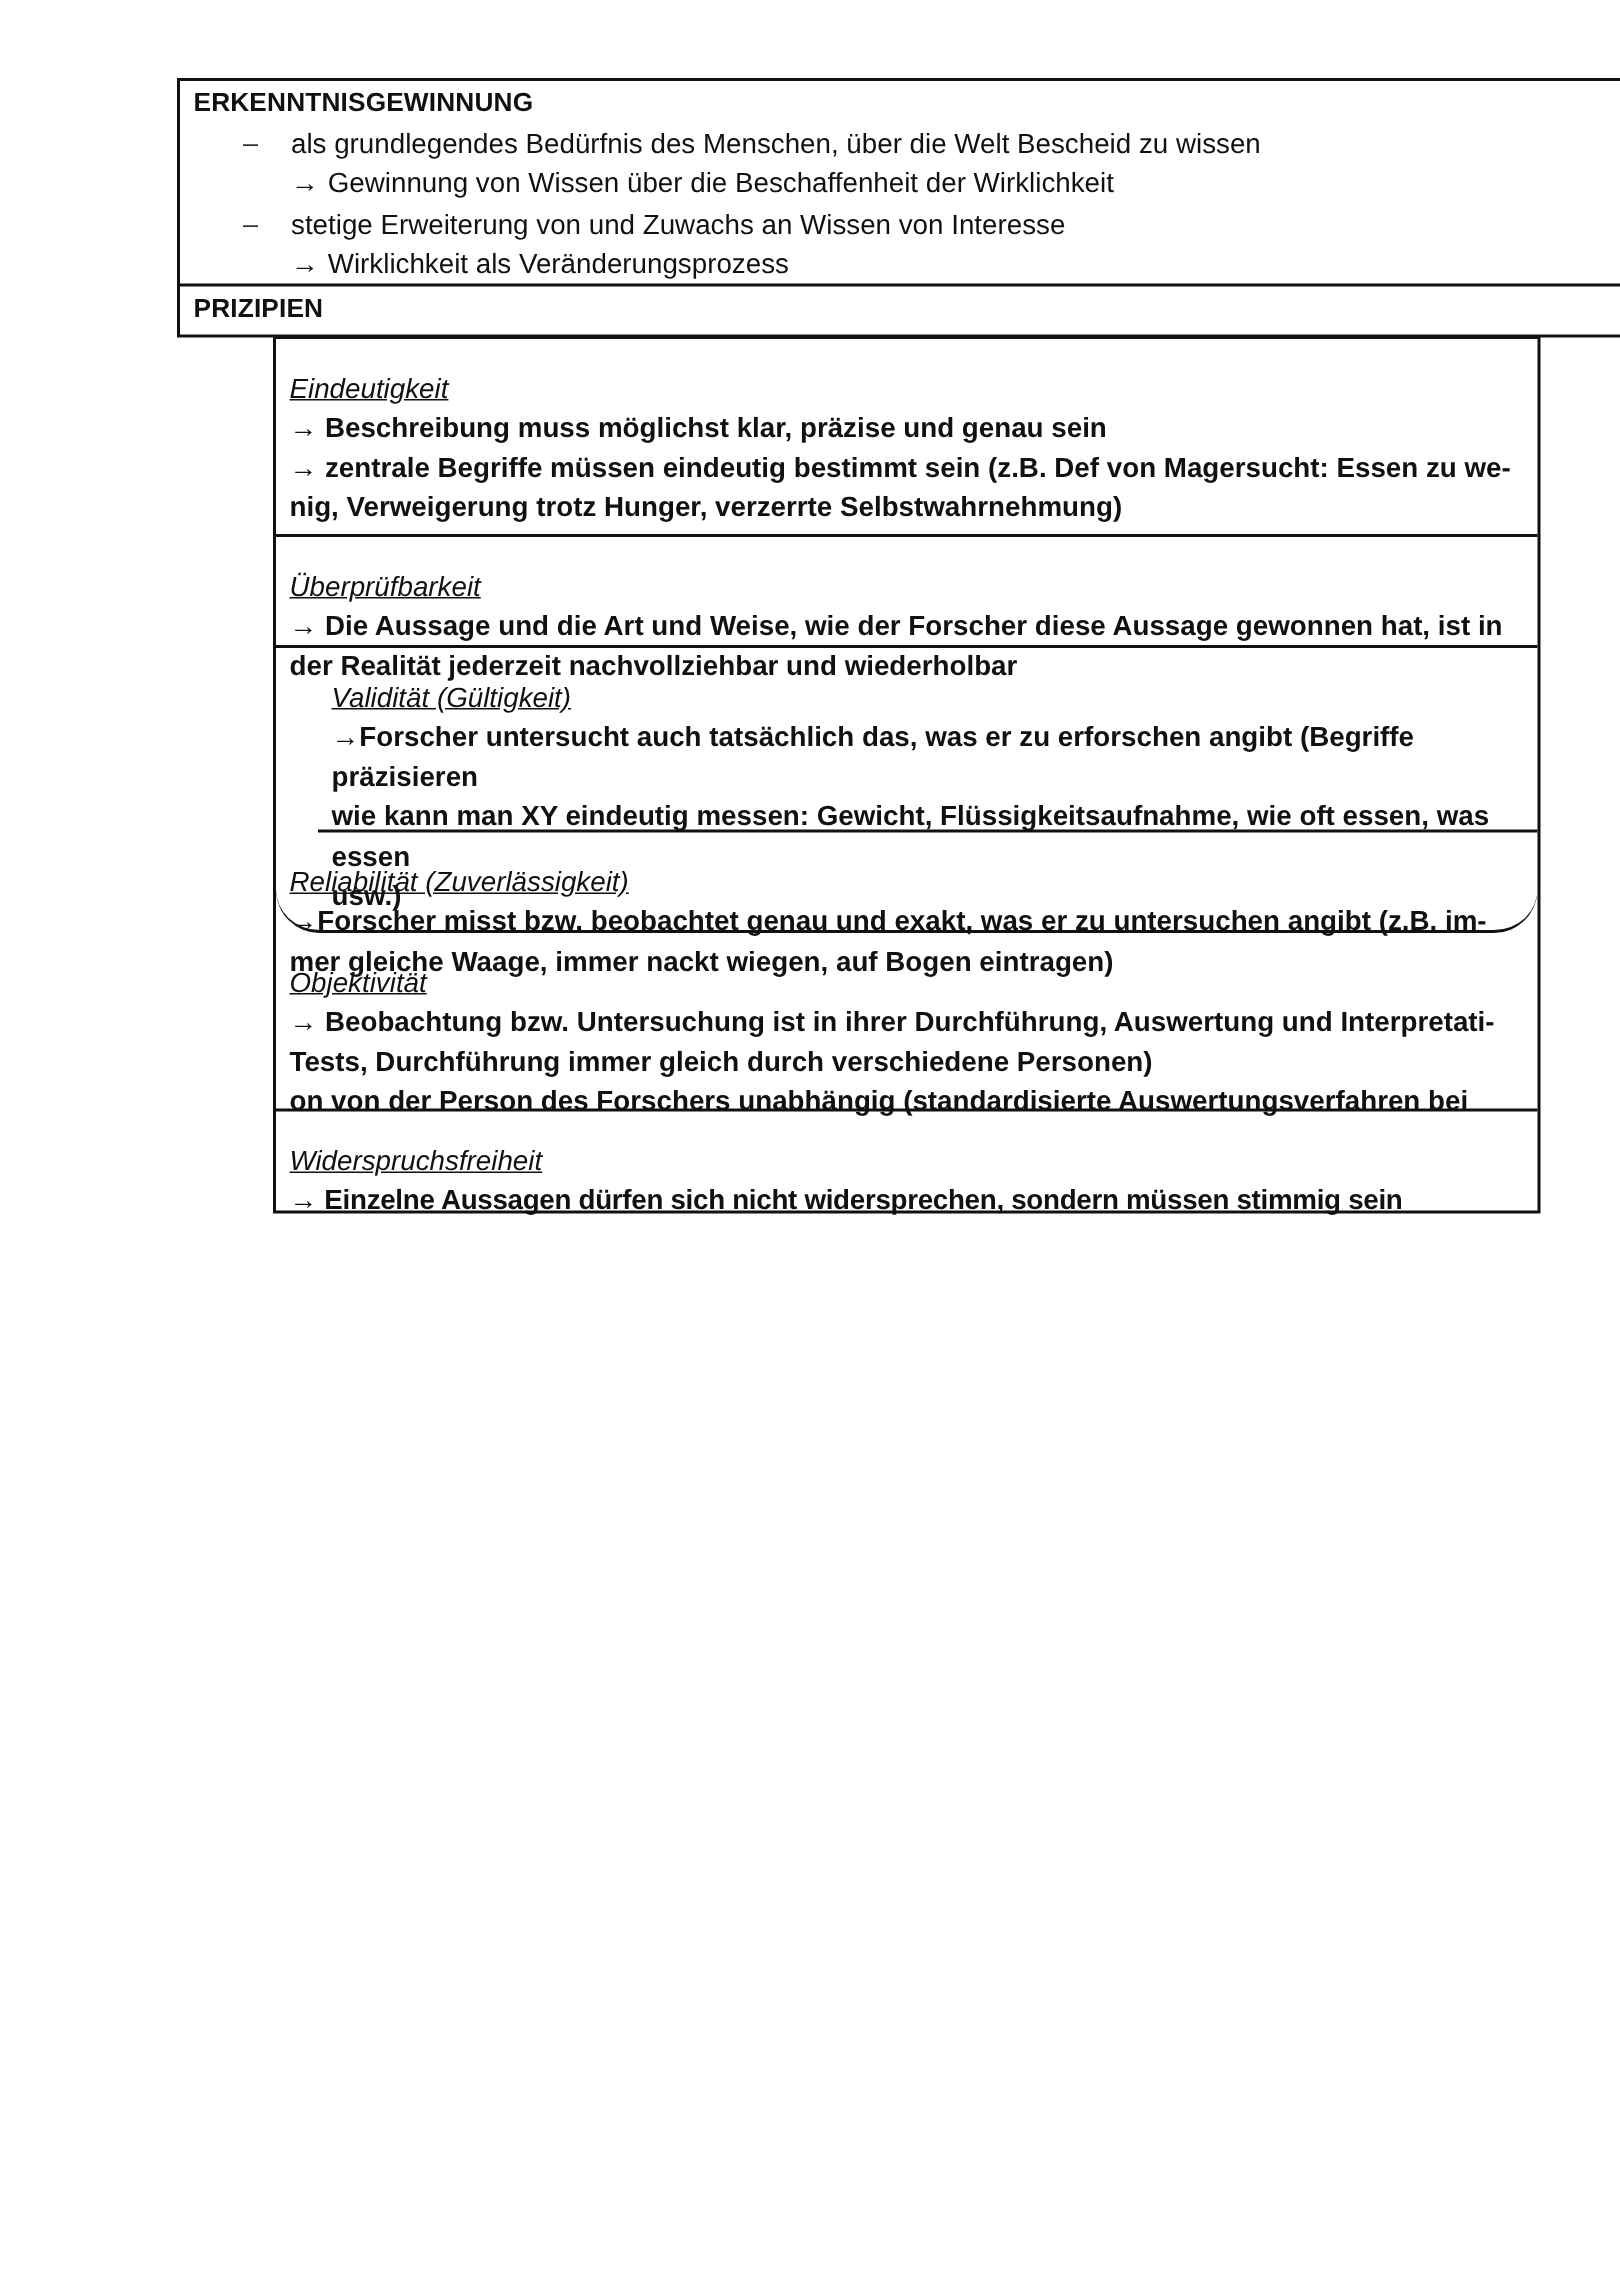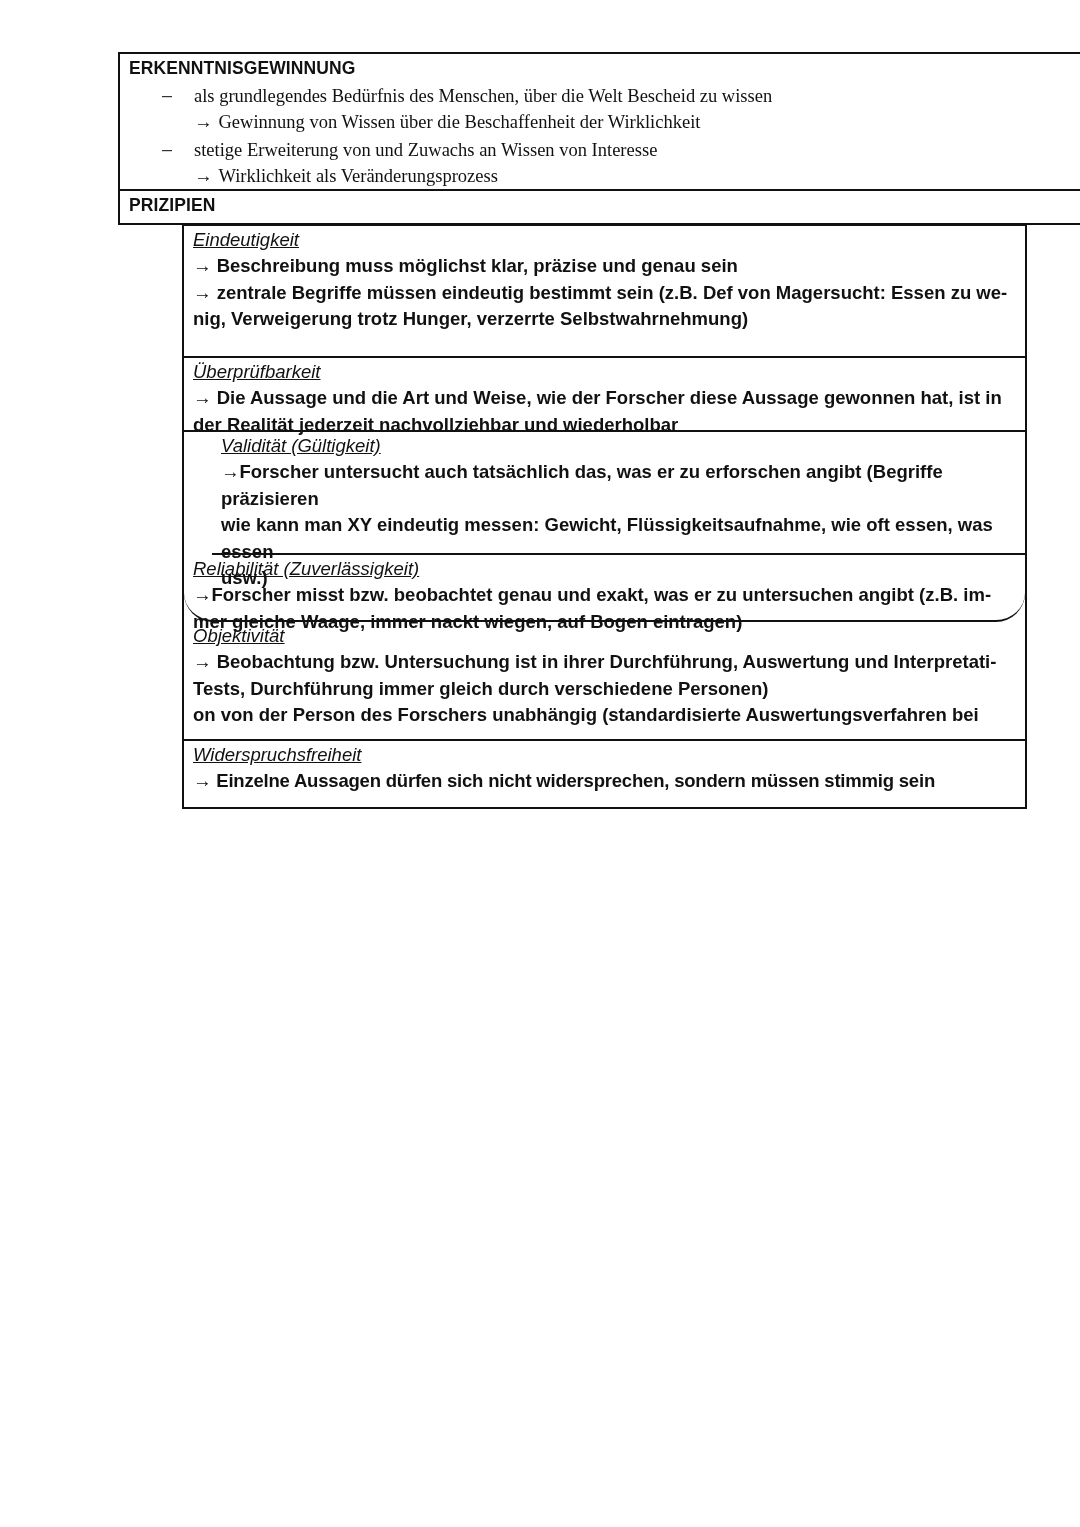--- a/index.html
+++ b/index.html
@@ -45,21 +45,20 @@
       font-size: 17.5px;
       letter-spacing: 0.1px;
     }
     .h-erk { left: 9px; top: 4px; }
     .h-prin { left: 9px; top: 141px; }
     .line {
       position: absolute;
       font-size: 18.5px;
       white-space: nowrap;
       line-height: 22px;
-      font-family: Liberation Serif, serif;
     }
     .dash {
       position: absolute;
       font-size: 18px;
       color: #333;
     }
     .arrow {
       display: inline-block;
       margin-right: 6px;
     }
@@ -70,21 +69,21 @@
       left: 182px;
       top: 224px;
       width: 845px;
       border: 2px solid #111;
       box-sizing: border-box;
     }
     .prow {
       position: relative;
       border-bottom: 2px solid #111;
       box-sizing: border-box;
-      padding: 1px 9px 0 9px;
+      padding: 20px 9px 0 9px;
     }
     .prow:last-child { border-bottom: none; }
     .ptitle {
       font-style: italic;
       text-decoration: underline;
       font-size: 18.5px;
       line-height: 26px;
       display: block;
     }
     .ptext {

